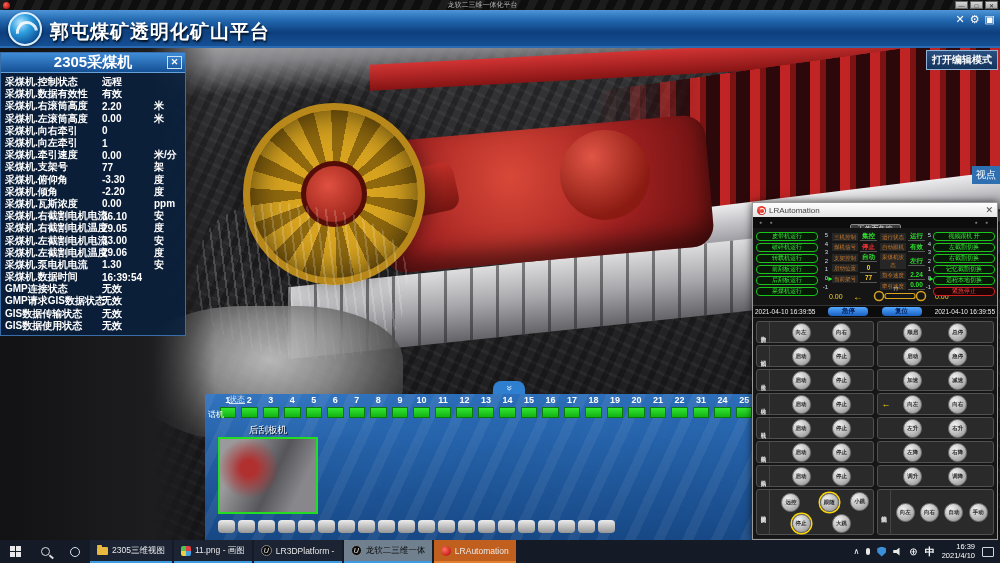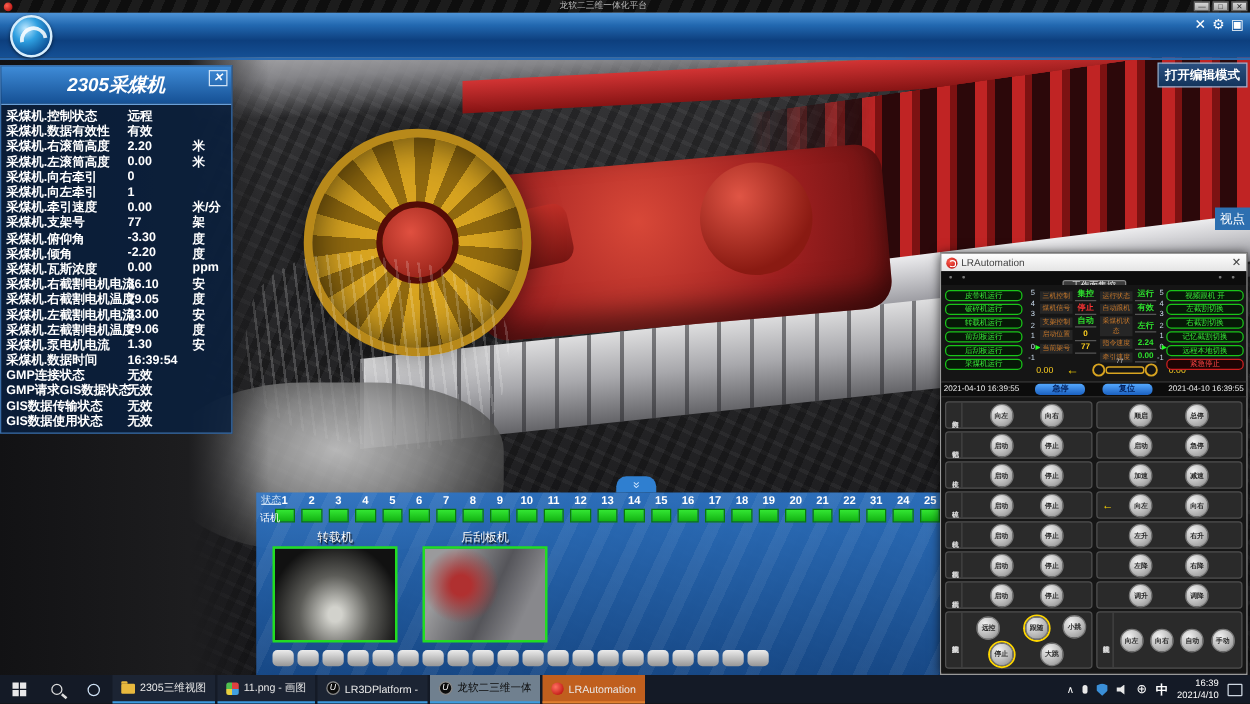--- a/index.html
+++ b/index.html
@@ -72,41 +72,41 @@
     background:repeating-linear-gradient(90deg,rgba(40,40,44,.55) 0 3px,transparent 3px 26px),
                linear-gradient(180deg,#dededf 0%,#a8a8ac 50%,#646468 100%); }
   .sc-rubble { position:absolute; left:138px; top:296px; width:265px; height:135px; border-radius:40%; opacity:.85;
     background:radial-gradient(ellipse at 50% 40%, #d2d2d2 0%, #9a9a9a 35%, #4c4c4c 70%, transparent 92%); }
   .sc-dark-left { position:absolute; left:0; top:0; width:215px; height:530px;
     background:linear-gradient(90deg,#121214,#1d1d1f 70%,transparent); }
 
   
   .left-panel { position:absolute; left:0; top:52px; width:186px; z-index:15;
     background:rgba(9,32,62,.85); border:1px solid #3a6ea8; }
-  .lp-title { height:31px; background:linear-gradient(180deg,#49a?,#155094); background:linear-gradient(180deg,#3f8cd8,#155094);
+  .lp-title { height:20px; background:linear-gradient(180deg,#49a?,#155094); background:linear-gradient(180deg,#3f8cd8,#155094);
     display:flex; align-items:center; justify-content:center; position:relative;
-    color:#fff; font-size:15px; font-weight:bold; border-bottom:1px solid #6aa0d8;font-style:italic; }
+    color:#fff; font-size:15px; font-weight:bold; border-bottom:1px solid #6aa0d8; }
   .lp-close { position:absolute; right:3px; top:3px; width:15px; height:13px; border:1px solid #cfe2f5;
     color:#fff; font-size:9px; line-height:11px; text-align:center; cursor:pointer; }
   .lp-rows { padding:3px 0 3px 4px; }
   .lp-row { display:flex; height:12.2px; align-items:center; color:#fff; font-size:10px; font-weight:bold; white-space:nowrap; }
   .lp-label { width:97px; } .lp-val { width:52px; } .lp-unit { flex:1; }
 
   .viewpoint { position:absolute; right:0; top:166px; z-index:12; background:#2d6fb0; color:#fff;
     font-size:10px; padding:2px 4px; cursor:pointer; }
 
   
   .chevron-tab { position:absolute; left:493px; top:381px; width:32px; height:13px; z-index:6;
     background:#2f7fd0; border-radius:8px 8px 0 0; color:#cfe6ff; display:flex; align-items:center; justify-content:center; cursor:pointer; }
   .chevron-tab span { display:inline-block; transform:rotate(90deg); font-size:10px; line-height:10px; }
   .strip { position:absolute; left:205px; top:394px; width:600px; height:146px; z-index:5;
     background:linear-gradient(180deg, rgba(45,115,195,.94), rgba(23,75,140,.94)); overflow:hidden; }
   .strip:before { content:""; position:absolute; inset:0;
     background:repeating-linear-gradient(115deg, rgba(255,255,255,.06) 0 10px, transparent 10px 26px); }
-  .strip-status { position:absolute; left:4px; top:0; font-size:8px; color:#cfe2f5;text-decoration:underline; }
+  .strip-status { position:absolute; left:24px; top:0; font-size:8px; color:#cfe2f5;text-decoration:underline; }
   .num-row { position:absolute; left:12px; top:1px; width:538px; display:flex; }
   .num-row span { flex:1; text-align:center; font-size:9px; font-weight:bold; color:#fff; }
   .sq-row { position:absolute; left:12px; top:13px; width:538px; display:flex; align-items:center; }
   .sq-label { position:absolute; left:-9px; top:2px; font-size:8px; color:#fff; width:18px; }
   .sq { flex:1; height:11px; margin:0 2.5px; background:linear-gradient(#33e633,#12b212);
     border:1px solid #0a7a0a; cursor:pointer; }
   .cams { position:absolute; left:13px; top:30px; display:flex; gap:20px; }
   .cam { width:100px; }
   .cam-label { text-align:center; font-size:9.5px; color:#fff; height:13px; text-shadow:1px 1px 1px #000; }
   .cam-thumb { height:77px; border:2px solid #22dd22; cursor:pointer; }
@@ -234,20 +234,21 @@
     <div class="sc-arm"></div>
     <div class="sc-drum"></div>
     <div class="sc-hub"></div>
     <div class="sc-spray"></div>
     <div class="sc-rubble"></div>
     <div class="sc-dark-left"></div>
   </div>
 
   <div class="header">
     <div class="hdr-logo"></div>
+    <div class="hdr-title">郭屯煤矿透明化矿山平台</div>
     <div class="hdr-tools" id="hdr-tools">
         <span>✕</span>
         <span>⚙</span>
         <span>▣</span>
       </div>
   </div>
   <div class="edit-btn">打开编辑模式</div>
 
   <div class="left-panel">
     <div class="lp-title">
@@ -420,24 +421,20 @@
         <div class="sq"></div>
         <div class="sq"></div>
         <div class="sq"></div>
         <div class="sq"></div>
         <div class="sq"></div>
         <div class="sq"></div>
         <div class="sq"></div>
       </div>
     <div class="cams" id="cams">
         <div class="cam">
-          <div class="cam-label">转载机</div>
-          <div class="cam-thumb cam-t2"></div>
-        </div>
-        <div class="cam">
           <div class="cam-label">后刮板机</div>
           <div class="cam-thumb cam-t4"></div>
         </div>
       </div>
     <div class="mini-row" id="mini-row">
         <div class="mini"></div>
         <div class="mini"></div>
         <div class="mini"></div>
         <div class="mini"></div>
         <div class="mini"></div>

